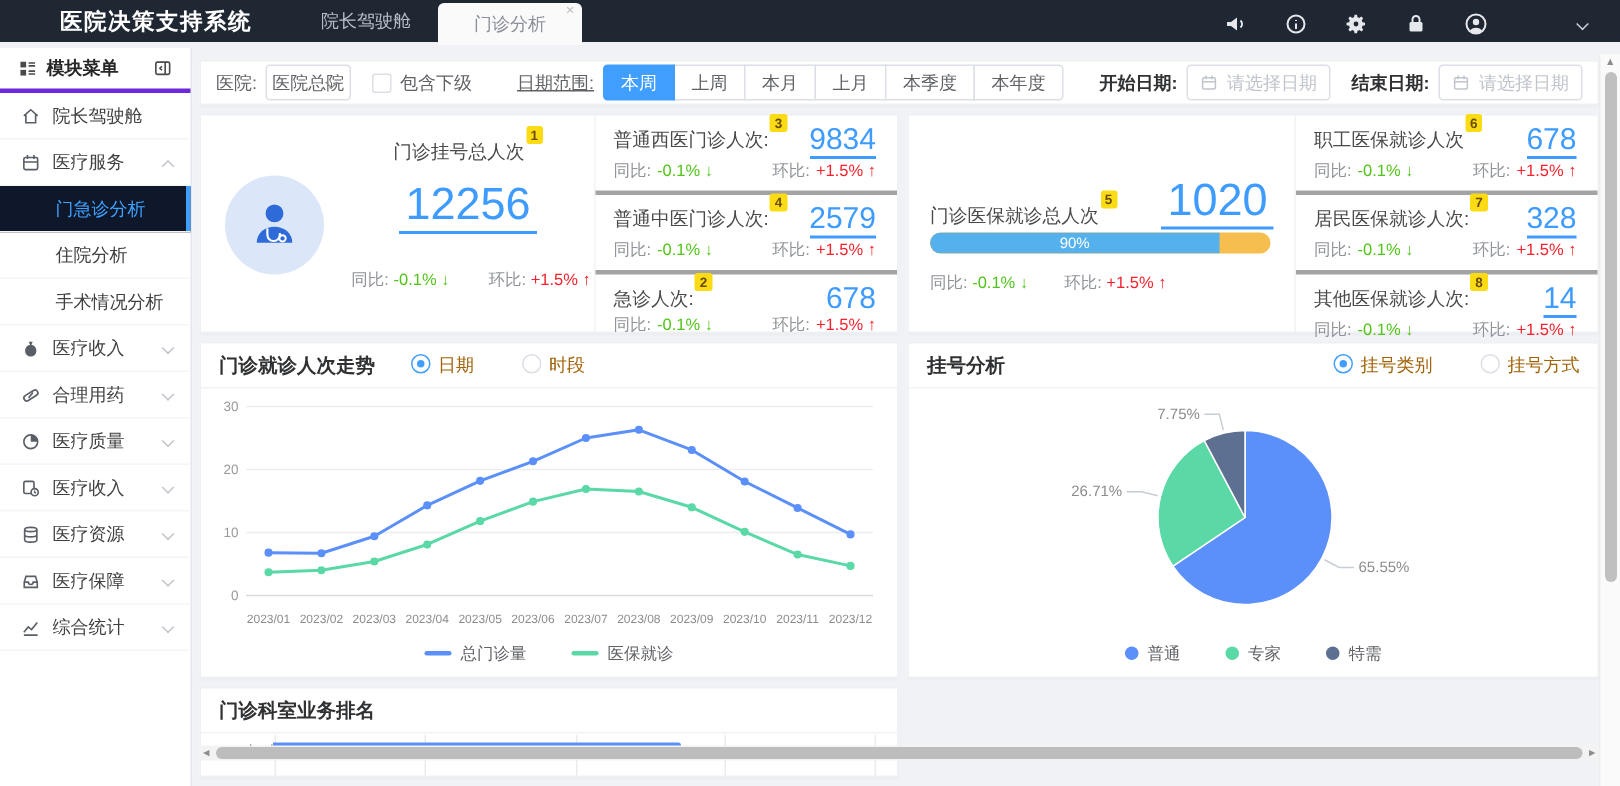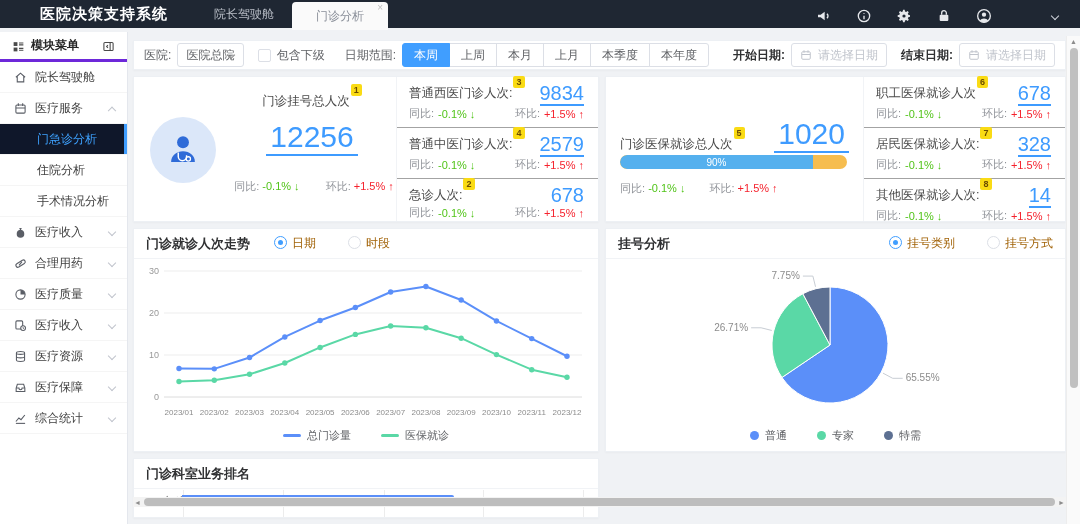--- a/index.html
+++ b/index.html
@@ -60,21 +60,21 @@
   .hero-title{font-size:12.5px;color:#4a4a4a;white-space:nowrap;}
   .badge{display:inline-block;background:#fadb14;color:#6b4c00;font-size:9px;line-height:12px;padding:0 3px;border-radius:2px;transform:translateY(-7px);margin-left:1px;font-weight:bold;}
   .bignum{display:inline-block;margin-top:10px;font-size:30px;color:#3e9bff;border-bottom:2px solid #3e9bff;padding:0 4px 1px;line-height:1.1;cursor:pointer;}
   .ratio-row{position:absolute;left:30px;top:102px;width:300px;display:flex;justify-content:center;gap:26px;font-size:11px;}
   .rlabel{color:#909399;}
   .gval{color:#52c41a;}
   .rval{color:#f5222d;}
   .stat-col{position:absolute;right:0;top:0;bottom:0;border-left:1px solid #f1f3f6;display:flex;flex-direction:column;}
   #stat-card-left .stat-col{left:262px;}
   #stat-card-right .stat-col{left:257px;}
-  .srow{flex:1;padding:6px 14px 4px 12px;border-bottom:1px solid #a3a3a3;display:flex;flex-direction:column;justify-content:space-between;}
+  .srow{flex:1;padding:6px 14px 4px 12px;border-bottom:3px solid #a3a3a3;display:flex;flex-direction:column;justify-content:space-between;}
   .srow:last-child{border-bottom:none;}
   .srow-top{display:flex;align-items:flex-start;justify-content:space-between;}
   .stitle{font-size:12.5px;color:#4a4a4a;white-space:nowrap;}
   .sval{font-size:20px;color:#3e9bff;line-height:1;cursor:pointer;text-decoration:none;}
   .sval.ul{border-bottom:2px solid #3e9bff;padding-bottom:1px;}
   .srow-sub{display:flex;align-items:center;font-size:11px;gap:4px;margin-bottom:2px;}
   .srow-sub .gap{flex:1;}
   
   .ins-left{position:absolute;left:0;top:0;width:257px;height:100%;}
   .ins-title-row{position:absolute;left:14px;top:40px;right:14px;display:flex;align-items:flex-end;justify-content:space-between;}
@@ -277,21 +277,21 @@
 <main id="main">
 
   <div id="filter-card" class="card">
     <span class="flabel">医院:</span>
     <div class="fselect">
       <span>医院总院</span>
       <span class="chev"></span>
     </div>
     <span class="fcheck"></span>
     <span class="flabel">包含下级</span>
-    <span class="flabel" style="margin-left:14px;">日期范围:</span>
+    <span class="flabel" style="margin-left:24px;text-decoration:underline;">日期范围:</span>
     <div class="rgroup" id="range-group">
         <span class="rbtn active">本周</span>
         <span class="rbtn">上周</span>
         <span class="rbtn">本月</span>
         <span class="rbtn">上月</span>
         <span class="rbtn">本季度</span>
         <span class="rbtn">本年度</span>
       </div>
     <span class="flabel" style="margin-left:10px;font-weight:bold;color:#303133;">开始日期:</span>
     <div class="dinput">

